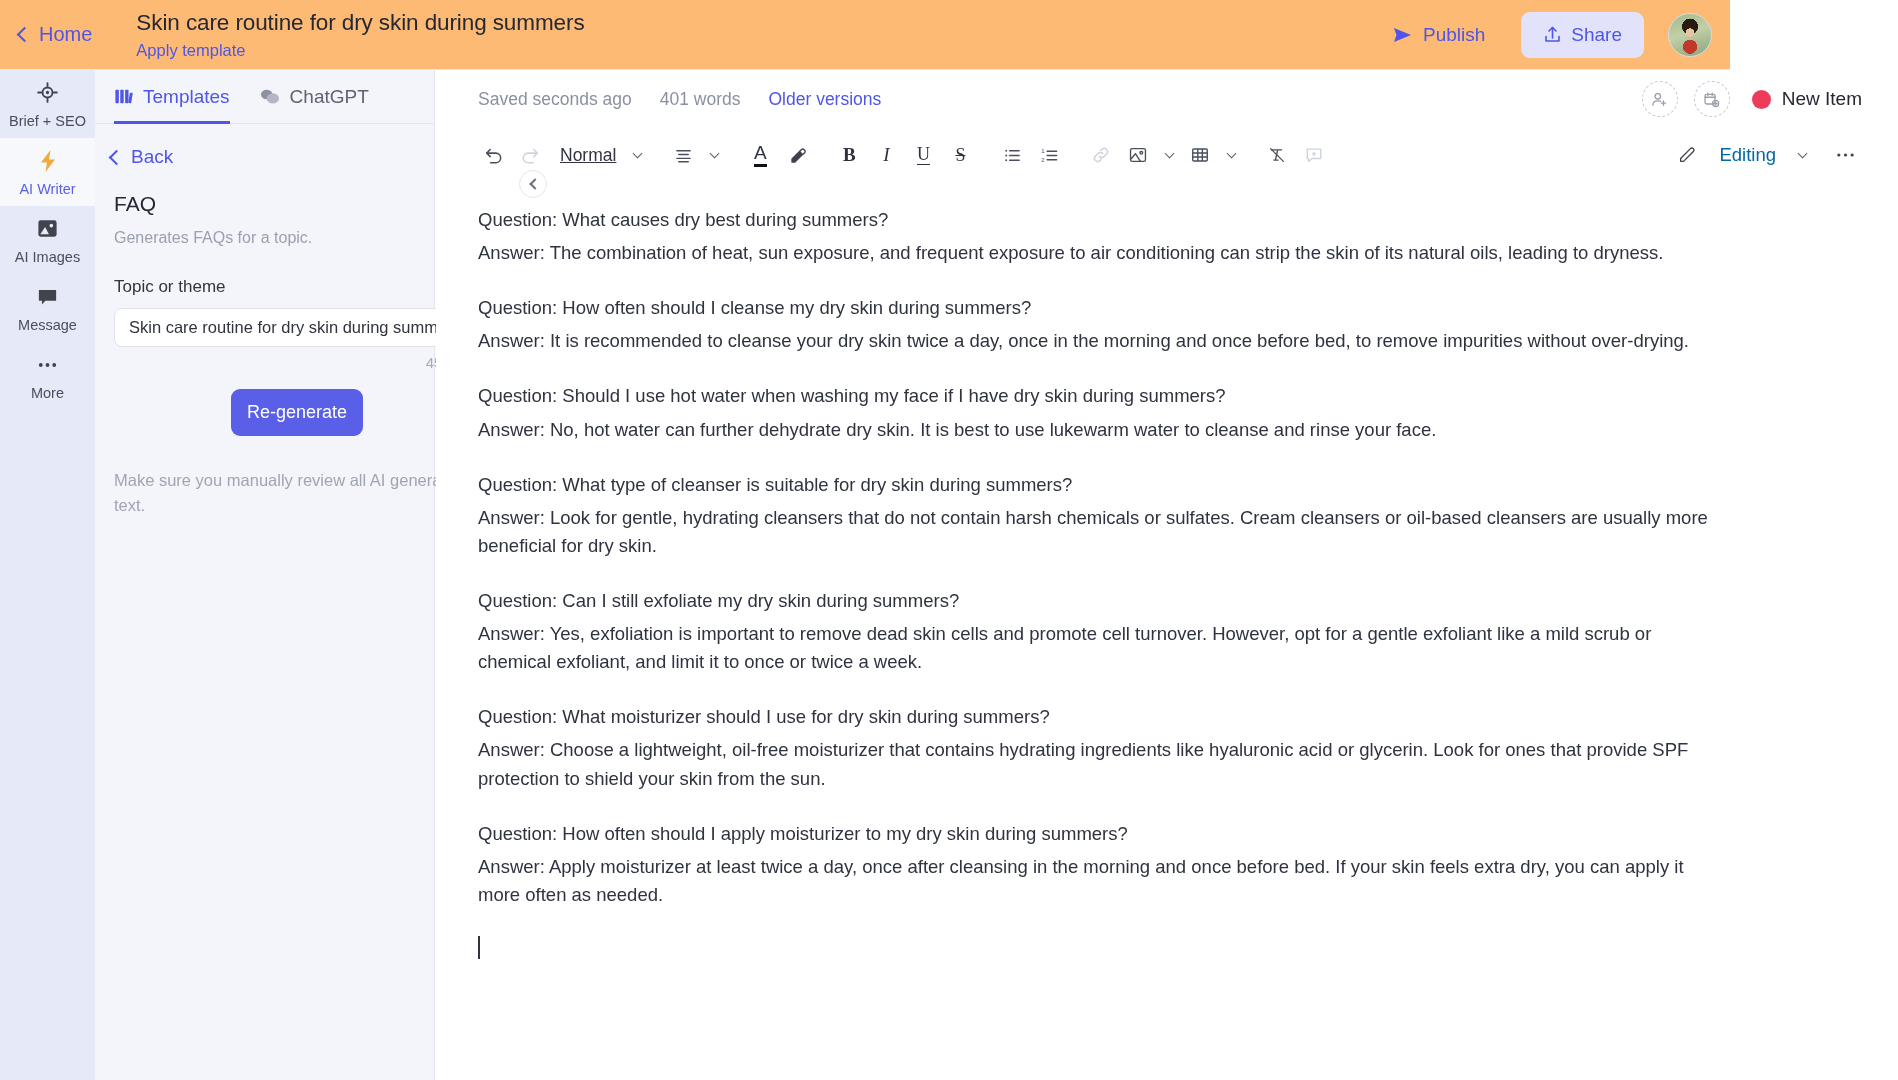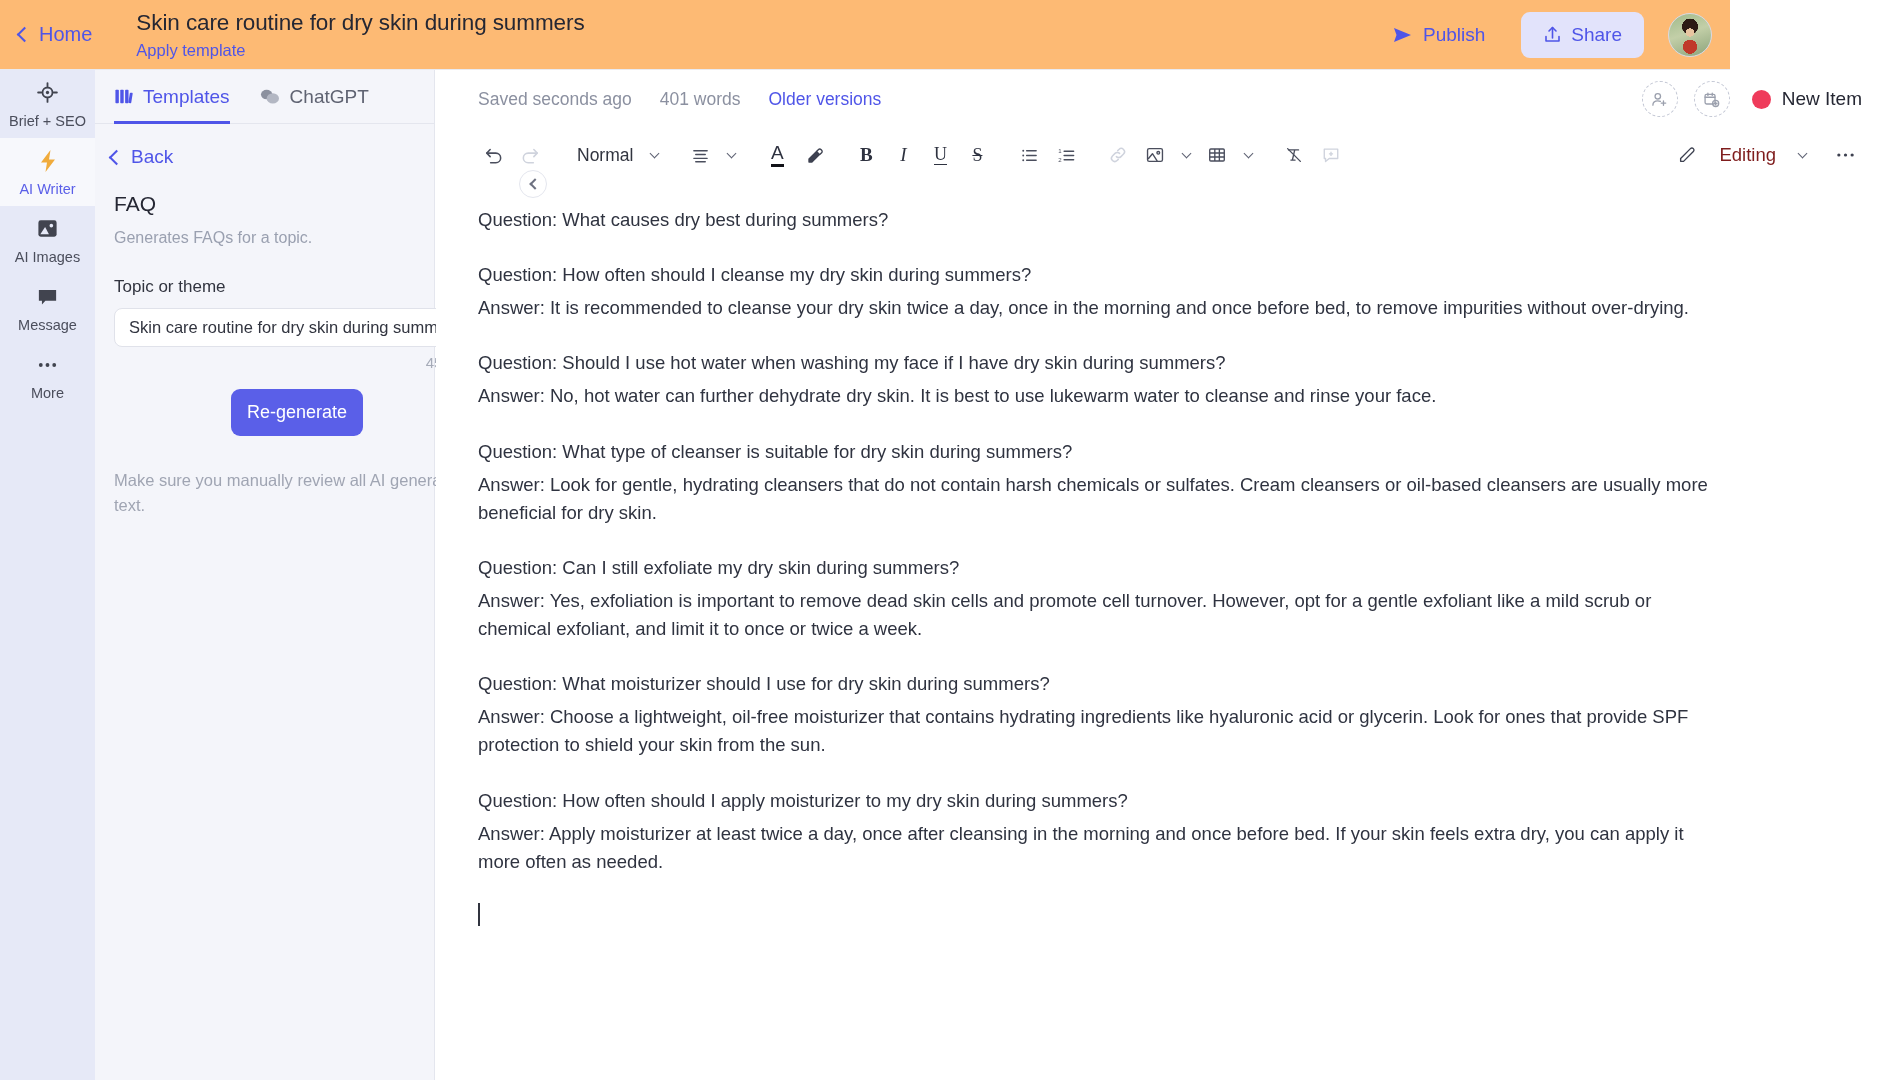--- a/index.html
+++ b/index.html
@@ -193,38 +193,39 @@
     width: 34px; height: 34px;
     display: flex; align-items: center; justify-content: center;
     border-radius: 5px; cursor: pointer; color: #3d4150;
   }
   .tb.disabled { color: #cfd3dd; cursor: default; }
   .tb.sm { width: 22px; }
   .tb-gap { width: 12px; }
   .style-select {
     display: flex; align-items: flex-end; gap: 7px;
     font-size: 17.5px; color: #31343f; cursor: pointer;
-    margin: 0 7px 0 27px;
+    margin: 0 7px 0 10px;
+    text-decoration: underline;
   }
   .caret {
     width: 7px; height: 7px;
     border-right: 1.8px solid #5d6172;
     border-bottom: 1.8px solid #5d6172;
     transform: rotate(45deg); margin-bottom: 3px;
   }
   .tb-underline-black {
     border-bottom: 3.5px solid #111218;
     padding-bottom: 2px; line-height: 1;
   }
   .editing-ctl {
     margin-left: auto; display: flex; align-items: center; gap: 15px;
   }
   .editing-label {
     display: flex; align-items: center; gap: 22px;
-    font-size: 18.5px; color: #7f1d1d; cursor: pointer;
+    font-size: 18.5px; color: #0369a1; cursor: pointer;
   }
 
   
   .doc {
     padding: 24px 40px 0 42px;
     height: 888px; overflow: hidden;
   }
   .qa-block { margin-bottom: 27px; }
   .qa-line {
     font-size: 18.5px; color: #2f3340;
@@ -546,20 +547,21 @@
               <circle cx="17" cy="4" r="1.7" fill="#3d4150"></circle>
           </svg>
         </span>
       </div>
     </div>
   </div>
 
   <div class="doc" id="doc-body">
       <div class="qa-block">
         <div class="qa-line">Question: What causes dry best during summers?</div>
+        <div class="qa-line">Answer: The combination of heat, sun exposure, and frequent exposure to air conditioning can strip the skin of its natural oils, leading to dryness.</div>
       </div>
       <div class="qa-block">
         <div class="qa-line">Question: How often should I cleanse my dry skin during summers?</div>
         <div class="qa-line">Answer: It is recommended to cleanse your dry skin twice a day, once in the morning and once before bed, to remove impurities without over-drying.</div>
       </div>
       <div class="qa-block">
         <div class="qa-line">Question: Should I use hot water when washing my face if I have dry skin during summers?</div>
         <div class="qa-line">Answer: No, hot water can further dehydrate dry skin. It is best to use lukewarm water to cleanse and rinse your face.</div>
       </div>
       <div class="qa-block">

